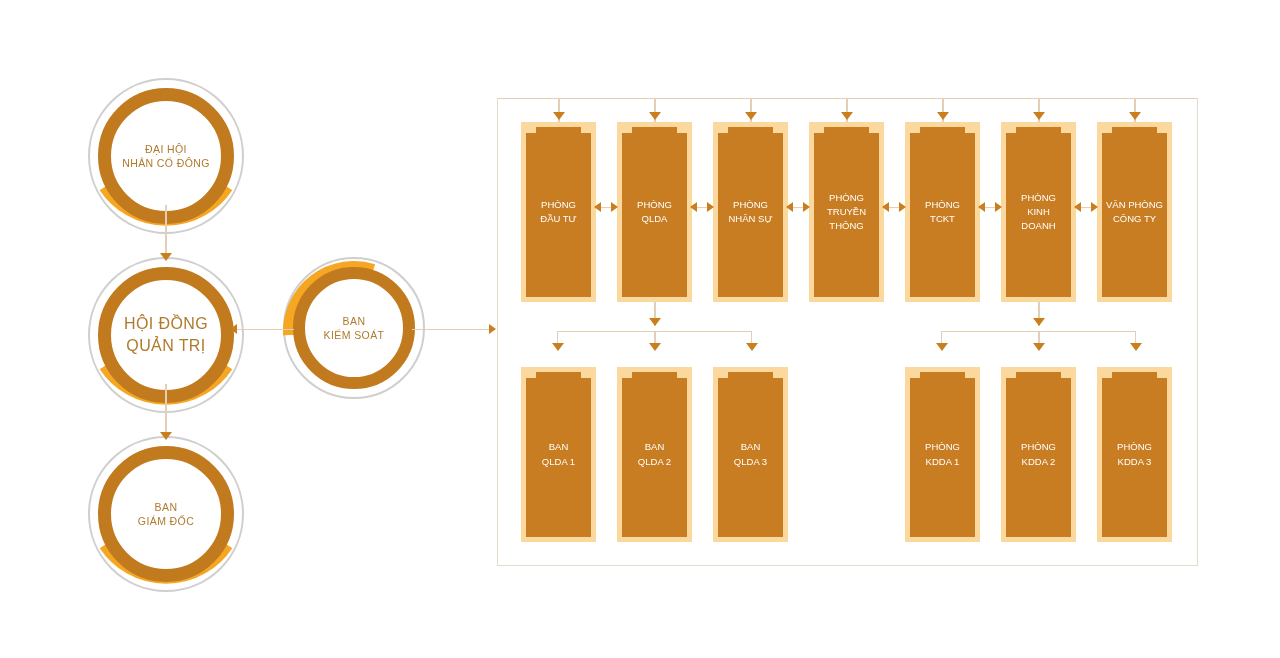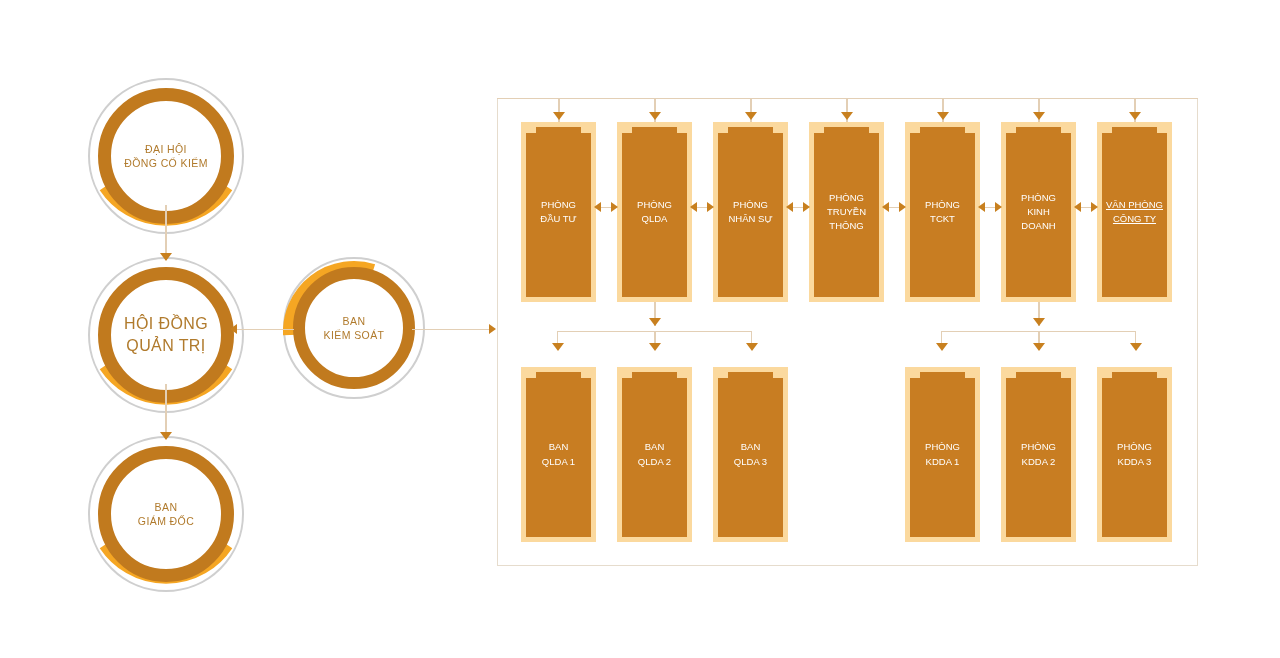--- a/index.html
+++ b/index.html
@@ -113,21 +113,21 @@
 
 <div id="stage">
 
   <div class="node-circle" style="left:88px;top:78px;width:156px;height:156px;">
     <div class="ring-gray"></div>
     <svg class="arc-wrap" viewBox="0 0 156 156">
       <path d="M 18 108 A 72 72 0 0 0 138 108" fill="none" stroke="#f5a623" stroke-width="15"></path>
     </svg>
     <div class="ring-main" style="left:10px;top:10px;width:136px;height:136px;border:13px solid #c17a1e;"></div>
     <div class="circle-label" style="font-size:10.5px;">ĐẠI HỘI
-ĐỒNG CỔ KIỂM</div>
+NHÂN CỔ ĐÔNG</div>
   </div>
 
   <div class="node-circle" style="left:88px;top:257px;width:156px;height:156px;">
     <div class="ring-gray"></div>
     <svg class="arc-wrap" viewBox="0 0 156 156">
       <path d="M 18 108 A 72 72 0 0 0 138 108" fill="none" stroke="#f5a623" stroke-width="15"></path>
     </svg>
     <div class="ring-main" style="left:10px;top:10px;width:136px;height:136px;border:13px solid #c17a1e;"></div>
     <div class="circle-label" style="font-size:16px;">HỘI ĐỒNG
 QUẢN TRỊ</div>
@@ -243,21 +243,21 @@
       <div class="dept-label" style="font-size:9.5px;">PHÒNG
 KINH
 DOANH</div>
     </div>
   </div>
 
   <div class="dept-box" style="left:1097px;top:122px;width:75px;height:180px;">
     <div class="dept-inner">
       <div class="notch left"></div>
       <div class="notch right"></div>
-      <div class="dept-label" style="font-size:9.5px;text-decoration:underline;">VĂN PHÒNG
+      <div class="dept-label" style="font-size:9.5px;">VĂN PHÒNG
 CÔNG TY</div>
     </div>
   </div>
 
   <div class="conn h" style="left:600px;top:206.5px;width:13px;"></div>
   <div class="arrow left" style="left:594px;top:202px;"></div>
   <div class="arrow right" style="left:611px;top:202px;"></div>
 
   <div class="conn h" style="left:696px;top:206.5px;width:13px;"></div>
   <div class="arrow left" style="left:690px;top:202px;"></div>

